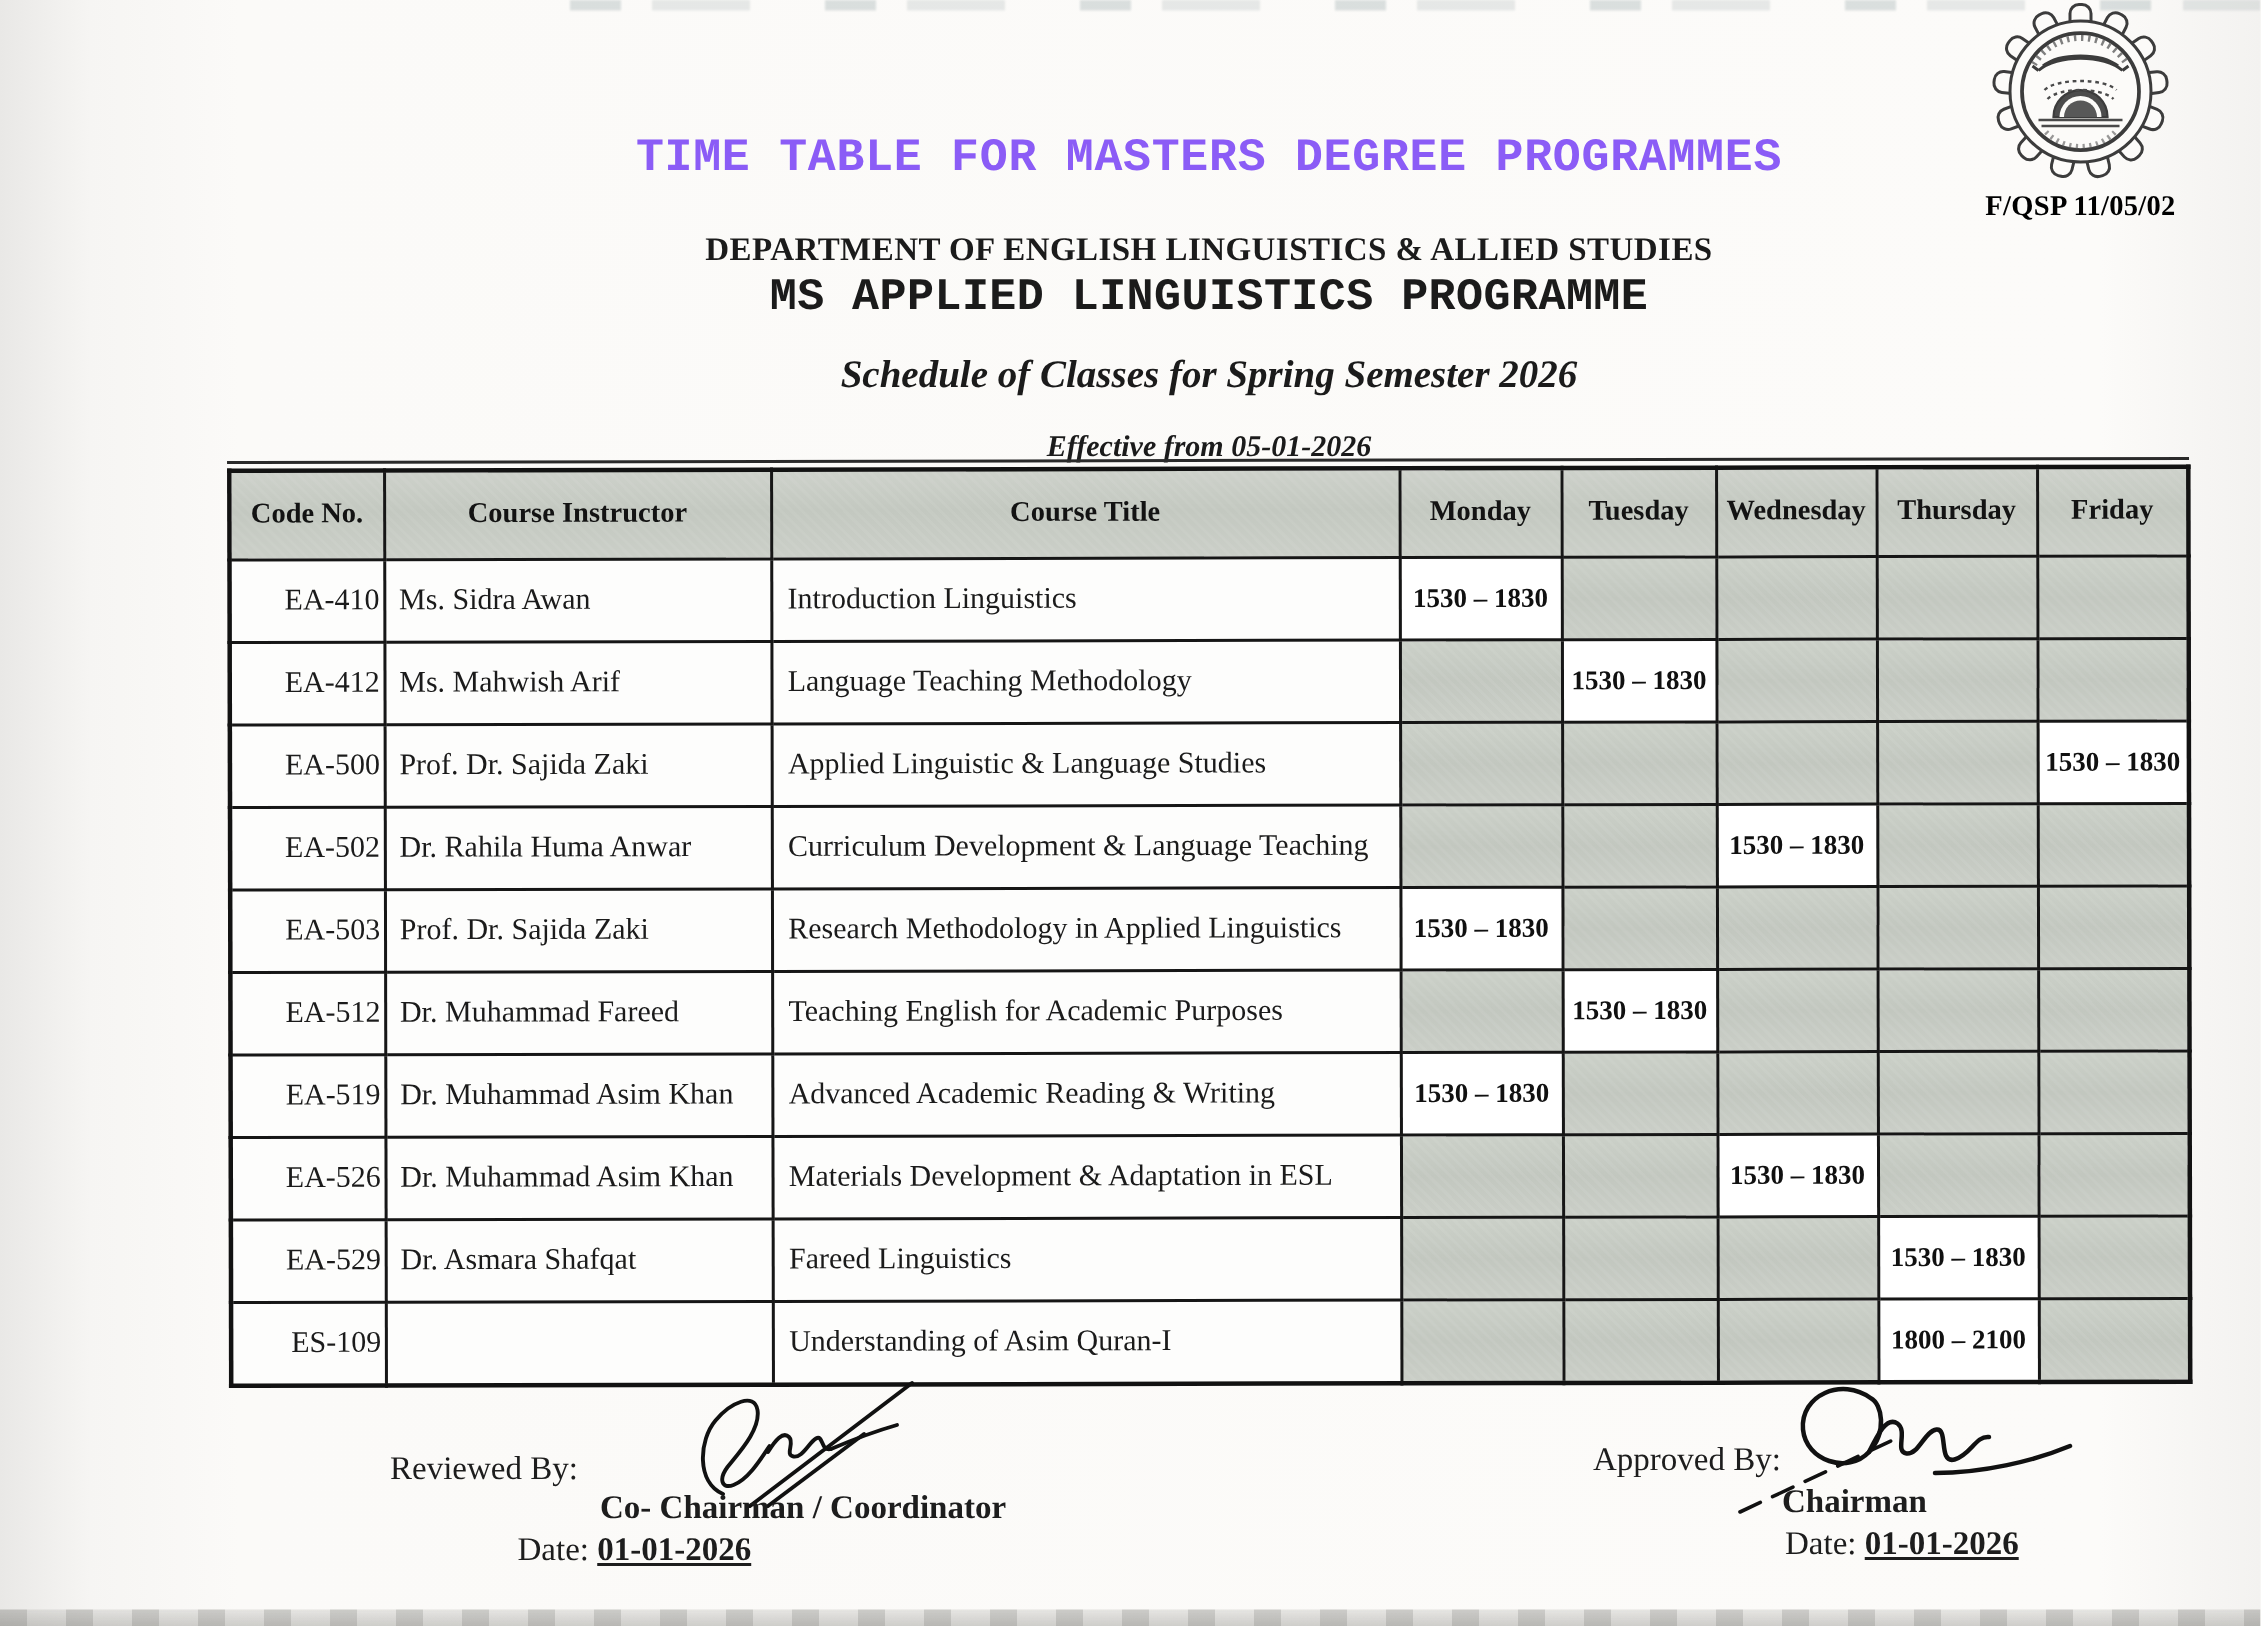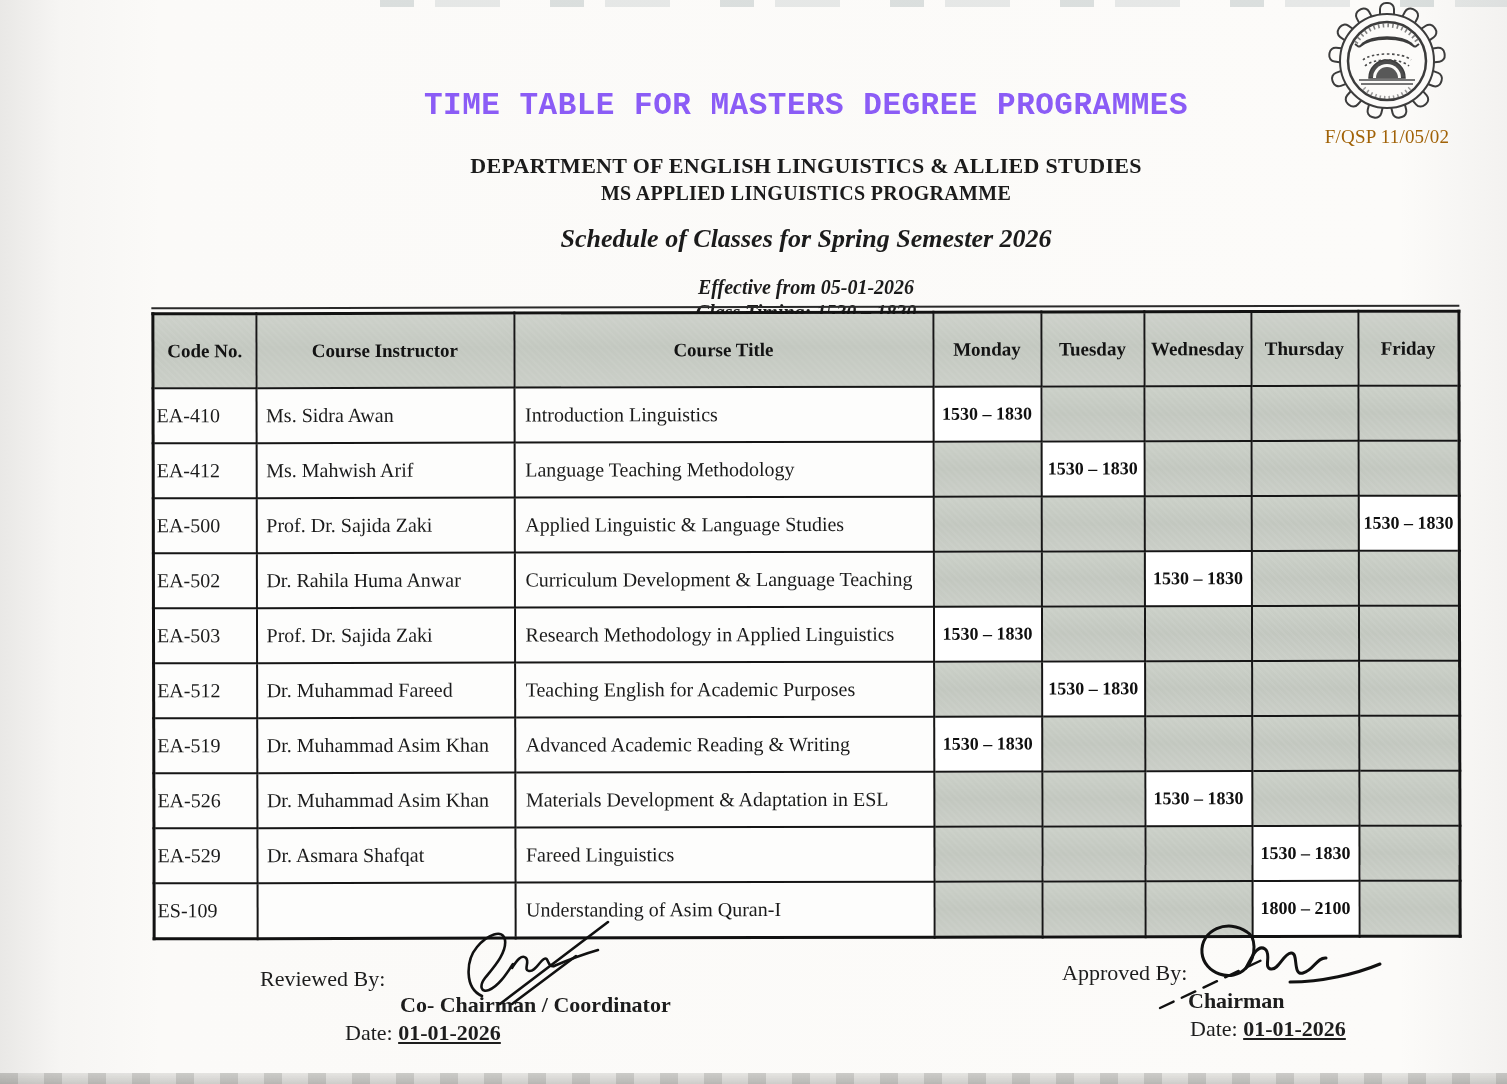--- a/index.html
+++ b/index.html
@@ -31,47 +31,47 @@
   }
 
   
   .headings { position: absolute; left: 150px; top: 0; width: 1312px; text-align: center; }
   .h-title {
     margin-top: 88px;
     font-family: Liberation Mono, monospace;
     font-size: 31px; font-weight: bold; letter-spacing: .5px; color: #8b5cf6;
   }
   .h-dept   { margin-top: 30px; font-size: 22px; font-weight: bold; letter-spacing: .3px; }
-  .h-prog   { margin-top: 3px;  font-size: 20px; font-weight: bold; letter-spacing: .3px; }
+  .h-prog   { margin-top: 3px;  font-size: 30px; font-weight: bold; letter-spacing: .3px; font-family: Liberation Mono, monospace; }
   .h-sched  { margin-top: 19px; font-size: 26px; font-weight: bold; font-style: italic; }
   .h-eff    { margin-top: 22px; font-size: 20px; font-weight: bold; font-style: italic; }
   .h-timing { margin-top: 2px;  font-size: 20px; font-weight: bold; font-style: italic; }
 
   
   .logo-box { position: absolute; left: 1322px; top: 2px; width: 130px; text-align: center; }
-  .form-code { margin-top: 2px; font-size: 19px; color: #a16207; letter-spacing: .2px; }
+  .form-code { margin-top: 2px; font-size: 19px; color: #000000; letter-spacing: .2px; font-weight: bold; }
 
   
   .table-wrap {
     position: absolute; left: 152px; top: 306px; width: 1308px;
     border-top: 2px solid #2a2a2a; padding-top: 3px;
     transform: rotate(-0.12deg);
   }
   table { border-collapse: collapse; table-layout: fixed; width: 1306px; }
   td, th { border: 2px solid #161616; vertical-align: middle; overflow: hidden; }
   table { border: 3px solid #121212; }
   th {
-    height: 74px; font-size: 19px; font-weight: bold; color: #131313;
+    height: 59px; font-size: 19px; font-weight: bold; color: #131313;
     background:
       repeating-linear-gradient(45deg, rgba(255,255,255,0.05) 0 2px, transparent 2px 5px),
       linear-gradient(180deg, #cdd1ca 0%, #c3c8c0 45%, #cbcfc8 100%);
     text-align: center; padding: 0 2px;
   }
   td { height: 49px; font-size: 20px; background: #fdfdfc; }
-  td.code  { text-align: left; padding: 0 2px; }
+  td.code  { text-align: right; padding: 0 2px; }
   td.instructor { text-align: left; padding: 0 6px 0 9px; }
   td.title { text-align: left; padding: 0 4px 0 10px; line-height: 24px; }
   td.shaded {
     background:
       repeating-linear-gradient(45deg, rgba(255,255,255,0.06) 0 2px, transparent 2px 5px),
       linear-gradient(180deg, #cbd0c8 0%, #c2c7bf 50%, #cace c7 100%);
     background:
       repeating-linear-gradient(45deg, rgba(255,255,255,0.06) 0 2px, transparent 2px 5px),
       linear-gradient(180deg, #cbd0c8 0%, #c2c7bf 50%, #cacec7 100%);
   }

